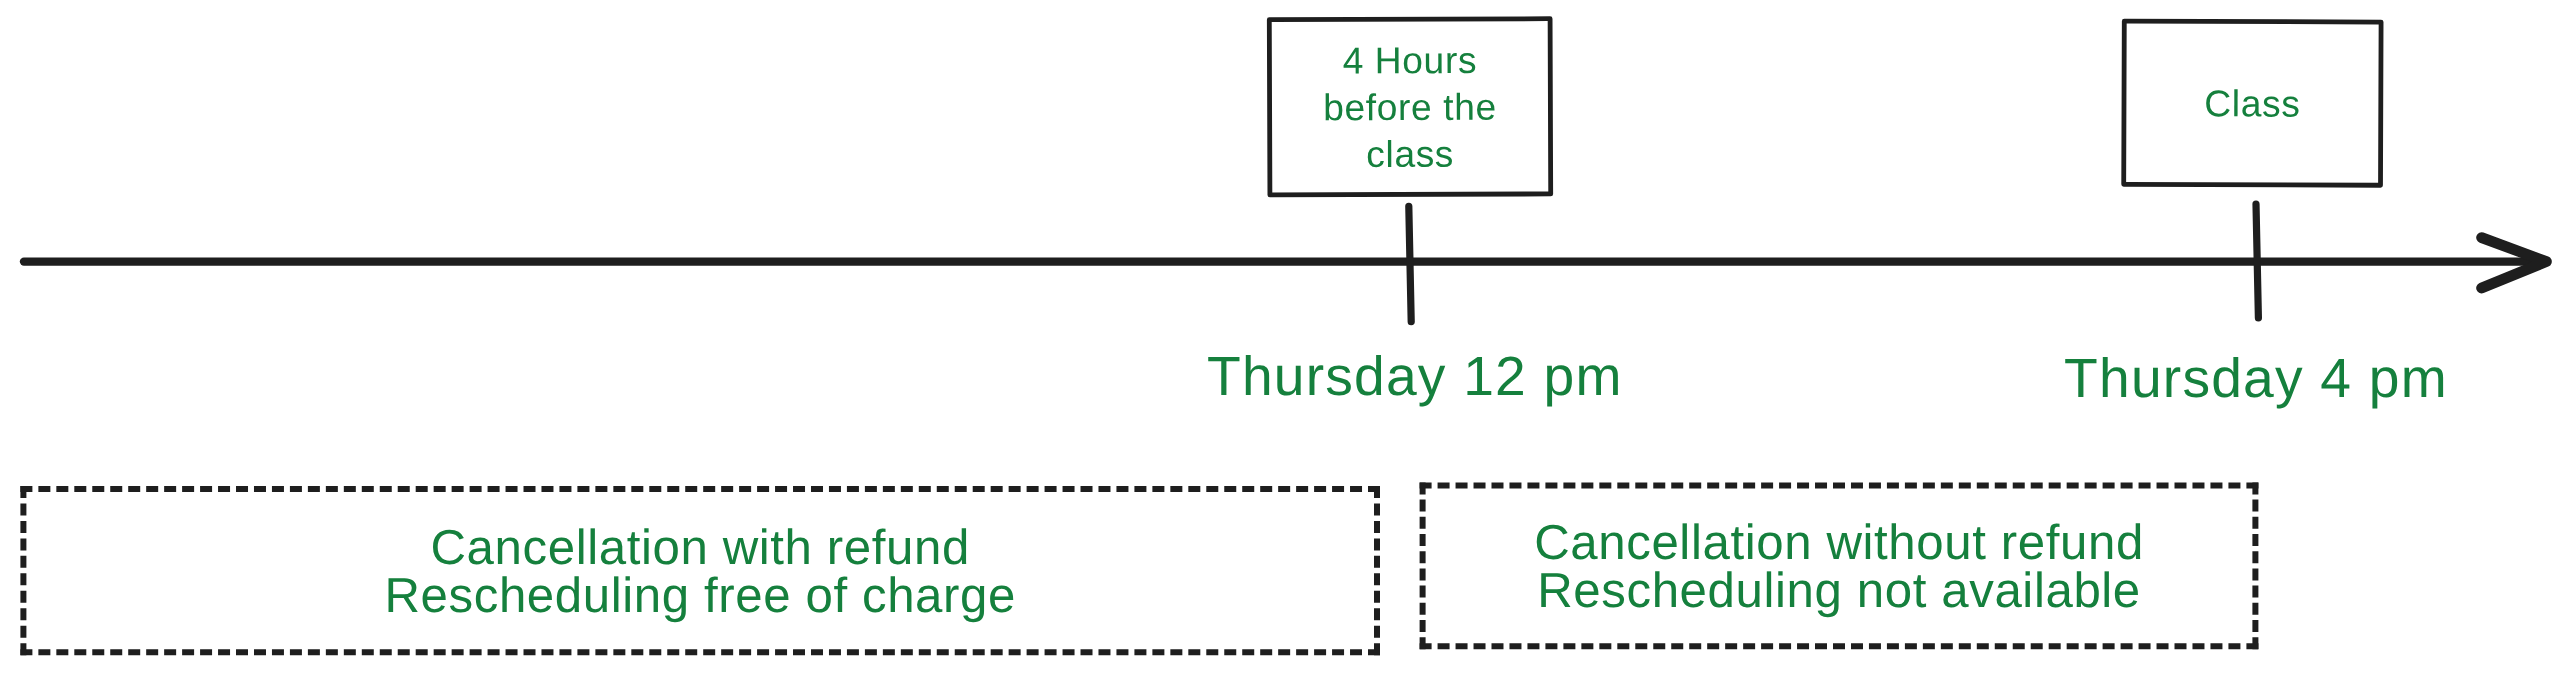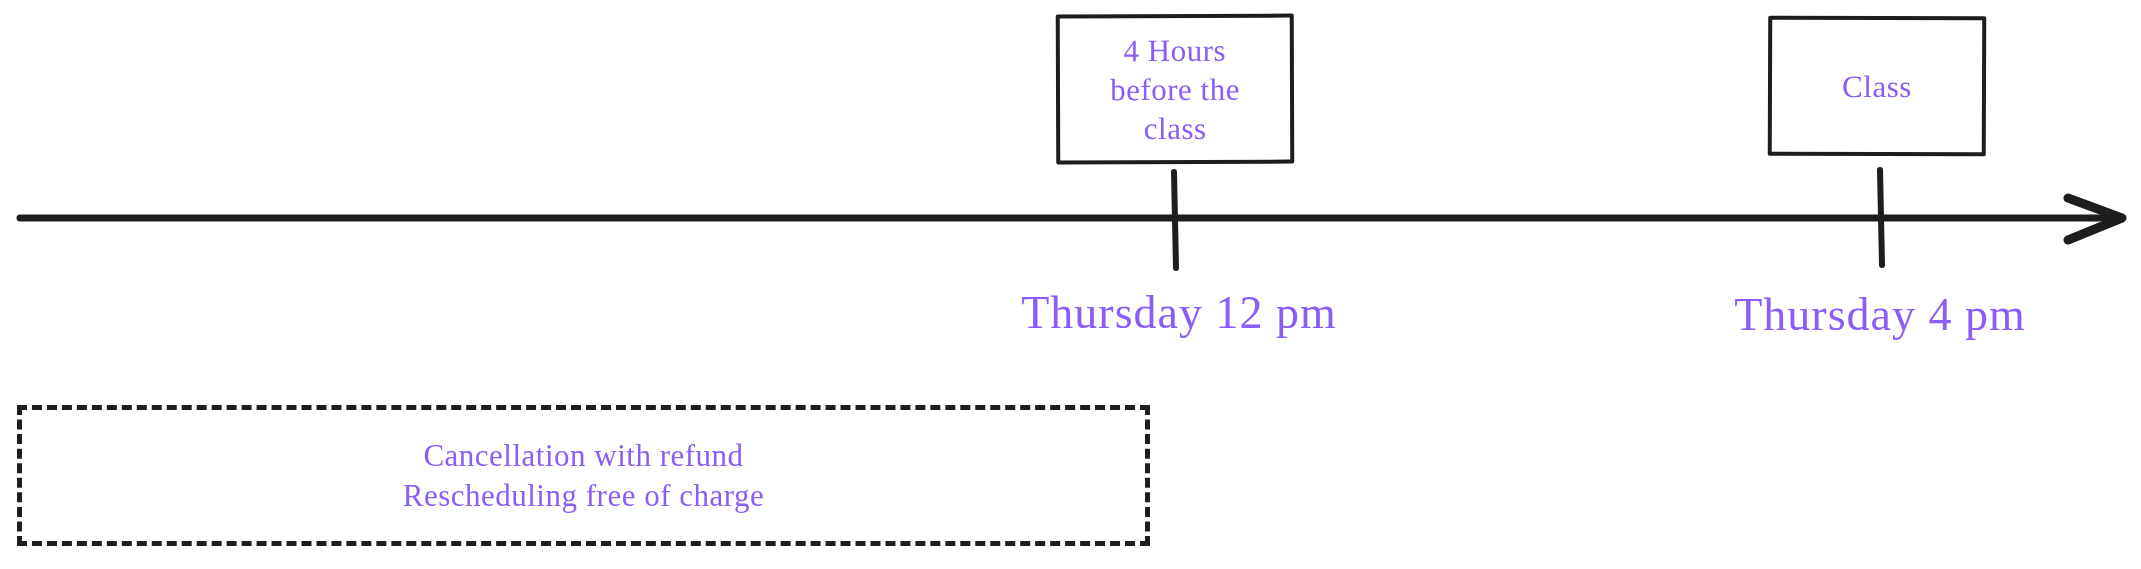--- a/index.html
+++ b/index.html
@@ -6,22 +6,22 @@
     margin: 0;
     padding: 0;
     background: #ffffff;
   }
   .canvas {
     position: relative;
     width: 2127px;
     height: 569px;
     background: #ffffff;
     overflow: hidden;
-    font-family: Liberation Serif, serif;
-    color: #8b5cf6;
+    font-family: Liberation Sans, sans-serif;
+    color: #15803d;
   }
   .lines-svg {
     position: absolute;
     left: 0;
     top: 0;
     width: 2141px;
     height: 569px;
   }
   .mbox {
     position: absolute;
@@ -74,21 +74,21 @@
     border: 5px dashed #1e1e1e;
     background: #ffffff;
     display: flex;
     align-items: center;
     justify-content: center;
     text-align: center;
     box-sizing: border-box;
   }
   .policy-box .policy-text {
     white-space: pre-line;
-    font-size: 31px;
+    font-size: 41px;
     line-height: 40px;
     letter-spacing: 0.5px;
   }
   .policy-before {
     left: 17px;
     top: 405px;
     width: 1133px;
     height: 141px;
   }
   .policy-after {
@@ -122,14 +122,18 @@
 
   <div class="time-label time-label-12pm">Thursday 12 pm</div>
 
   <div class="time-label time-label-4pm">Thursday 4 pm</div>
 
   <div class="policy-box policy-before">
     <span class="policy-text">Cancellation with refund
 Rescheduling free of charge</span>
   </div>
 
+  <div class="policy-box policy-after">
+    <span class="policy-text">Cancellation without refund
+Rescheduling not available</span>
+  </div>
 
 </div>
 
 </body></html>

